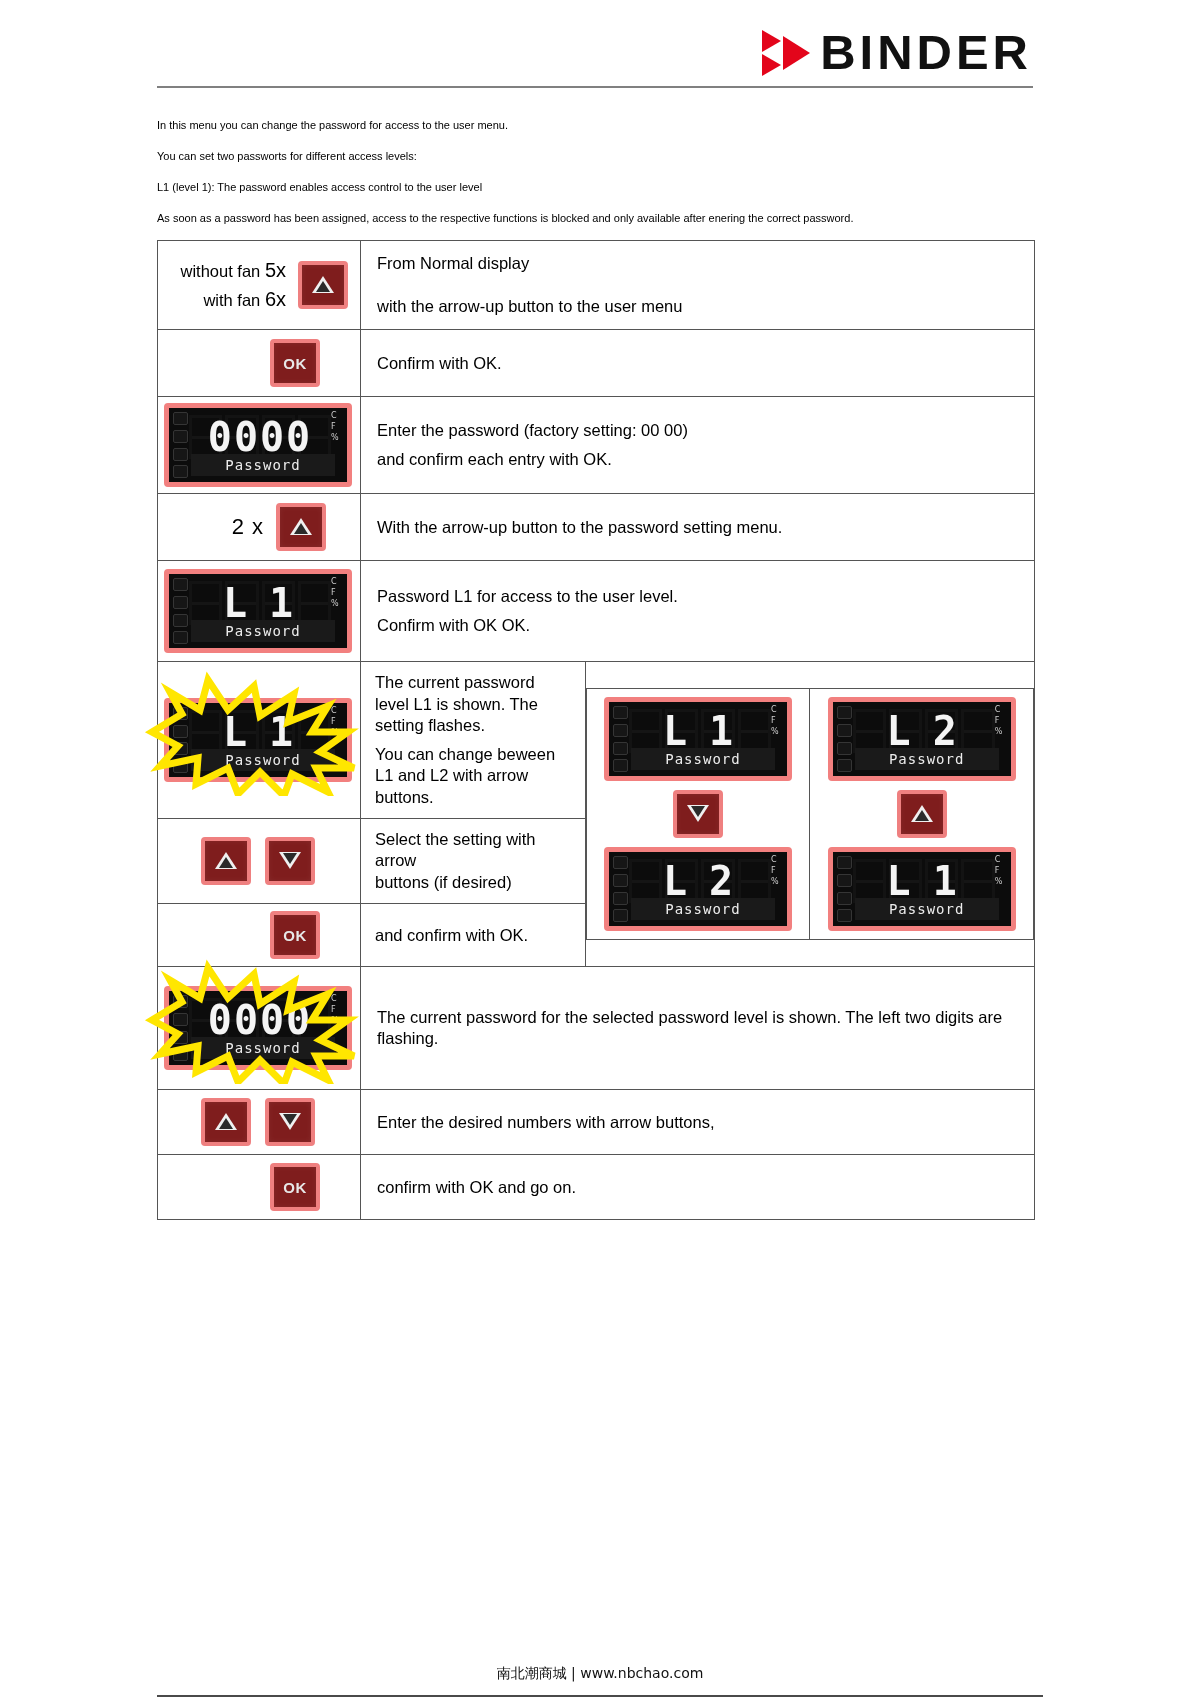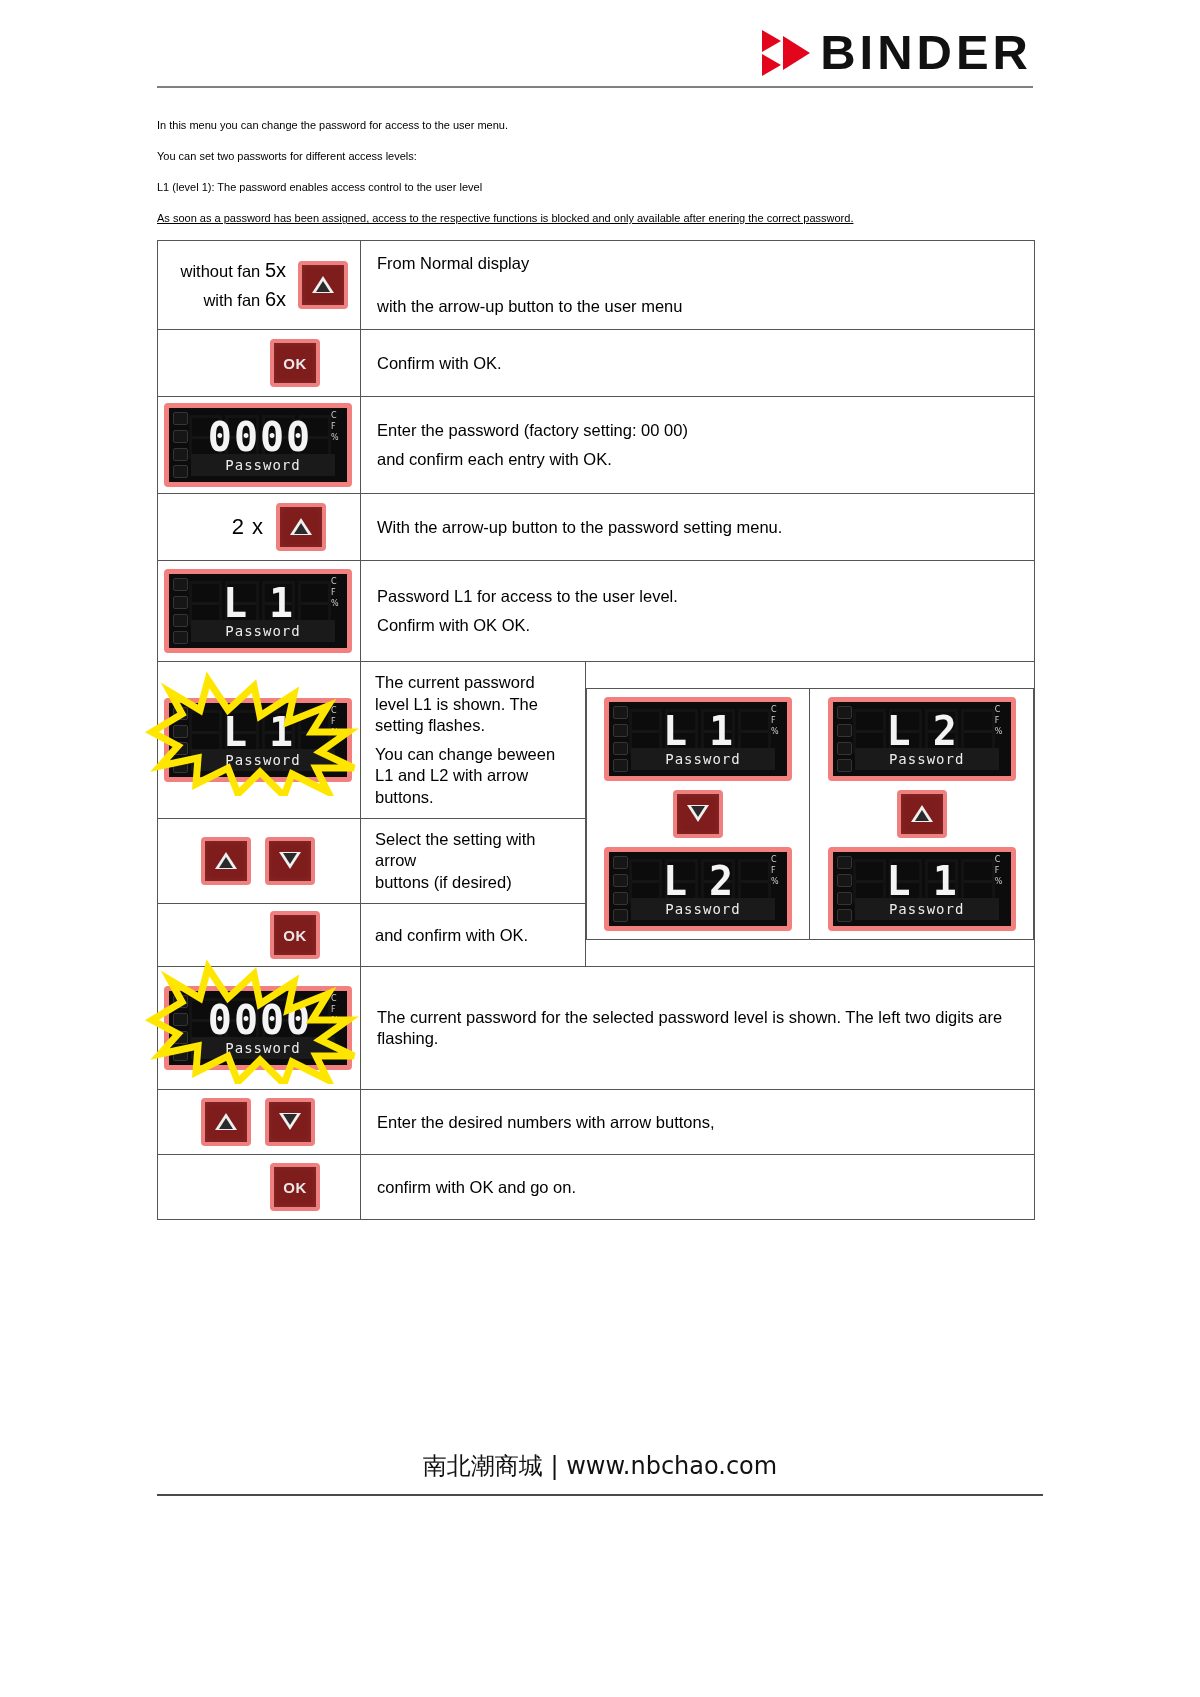--- a/index.html
+++ b/index.html
@@ -6,21 +6,21 @@
   html, body { margin:0; padding:0; }
   body {
     width: 1200px; height: 1697px;
     background: #ffffff;
     font-family: "Liberation Sans", sans-serif;
     color: #000;
     position: relative;
     overflow: hidden;
   }
 
-  .page { position:relative; width:1200px; height:1496px; padding:0; }
+  .page { position:relative; width:1200px; height:1697px; padding:0; }
 
   
   .header {
     position:absolute; left:0; top:0; width:1200px; height:90px;
   }
   .logo {
     position:absolute; right:168px; top:28px;
     display:flex; align-items:center; gap:10px;
   }
   .logo-mark { position:relative; width:48px; height:46px; flex:0 0 auto; }
@@ -56,21 +56,21 @@
   
   .content { position:absolute; left:157px; top:110px; width:878px; }
   h1.sec {
     font-size:24px; font-weight:normal; margin:0 0 26px 0;
     letter-spacing:0.3px; display:flex;
   }
   h1.sec .num { width:72px; flex:0 0 auto; }
   p.body {
     font-size:11px; line-height:1.28; margin:8px 0 17px 0;
   }
-  p.body.last { margin-bottom:15px;text-decoration:underline; }
+  p.body.last { margin-bottom:15px; }
 
   
   table.steps {
     border-collapse:collapse;
     width:878px;
     table-layout:fixed;
     border:1.5px solid #3a3a3a;
   }
   table.steps td {
     border:1.5px solid #555;
@@ -215,21 +215,21 @@
   
   .subtable { width:100%; border-collapse:collapse; table-layout:fixed; }
   .subtable td { border:0; padding:0; vertical-align:middle; }
   .subcol { width:50%; }
   .subcell { display:flex; flex-direction:column; align-items:center;
              justify-content:center; gap:9px; padding:8px 0; }
 
   
   .footer { position:absolute; left:0; bottom:0; width:1200px; }
   .watermark {
-    text-align:center; font-size:24px; color:#111;
+    text-align:center; font-size:14px; color:#111;
     font-family:"DejaVu Sans", sans-serif;
     padding-bottom:12px;
   }
   .footer-rule {
     margin:0 157px; height:2px; background:#4a4a4a;
   }
   .footer-row {
     margin:0 157px; padding:10px 0 26px 0;
     display:flex; justify-content:space-between; align-items:center;
     font-size:16.5px; font-weight:bold;

